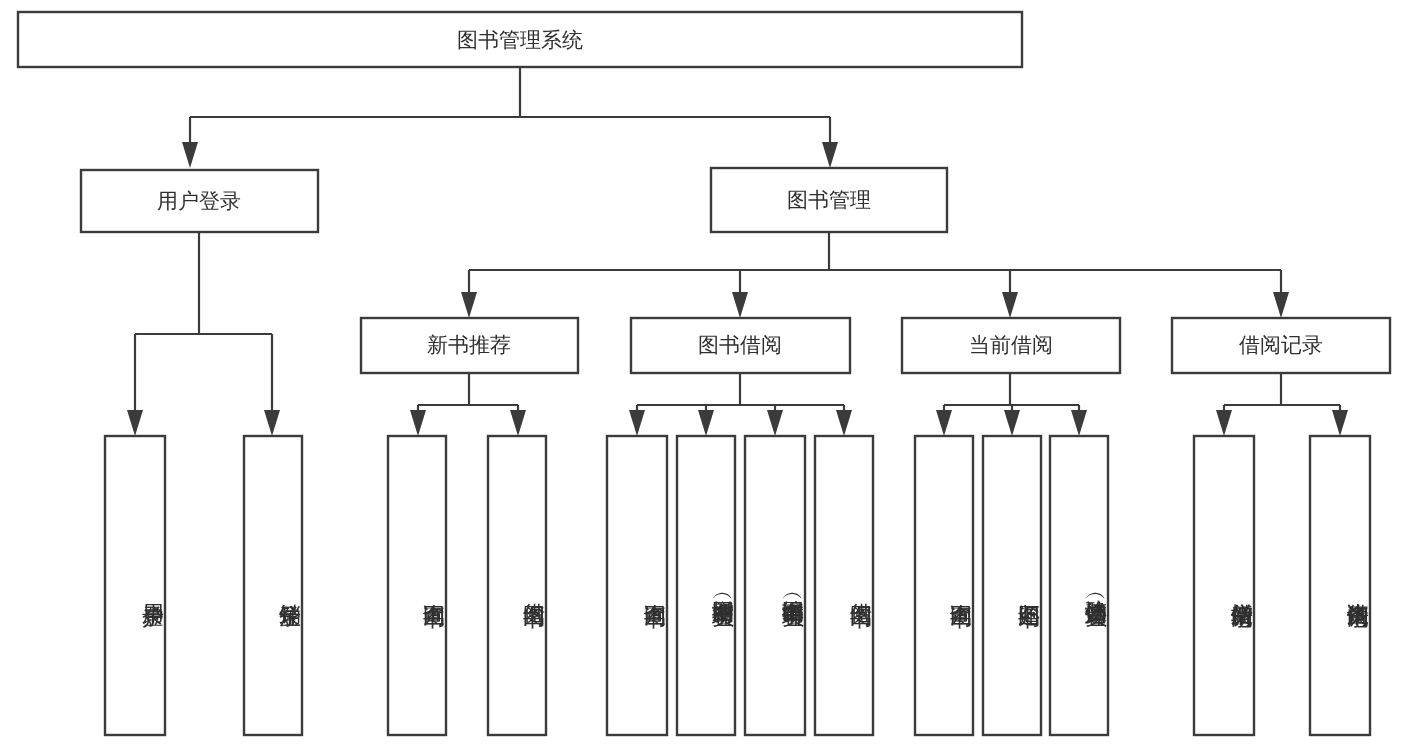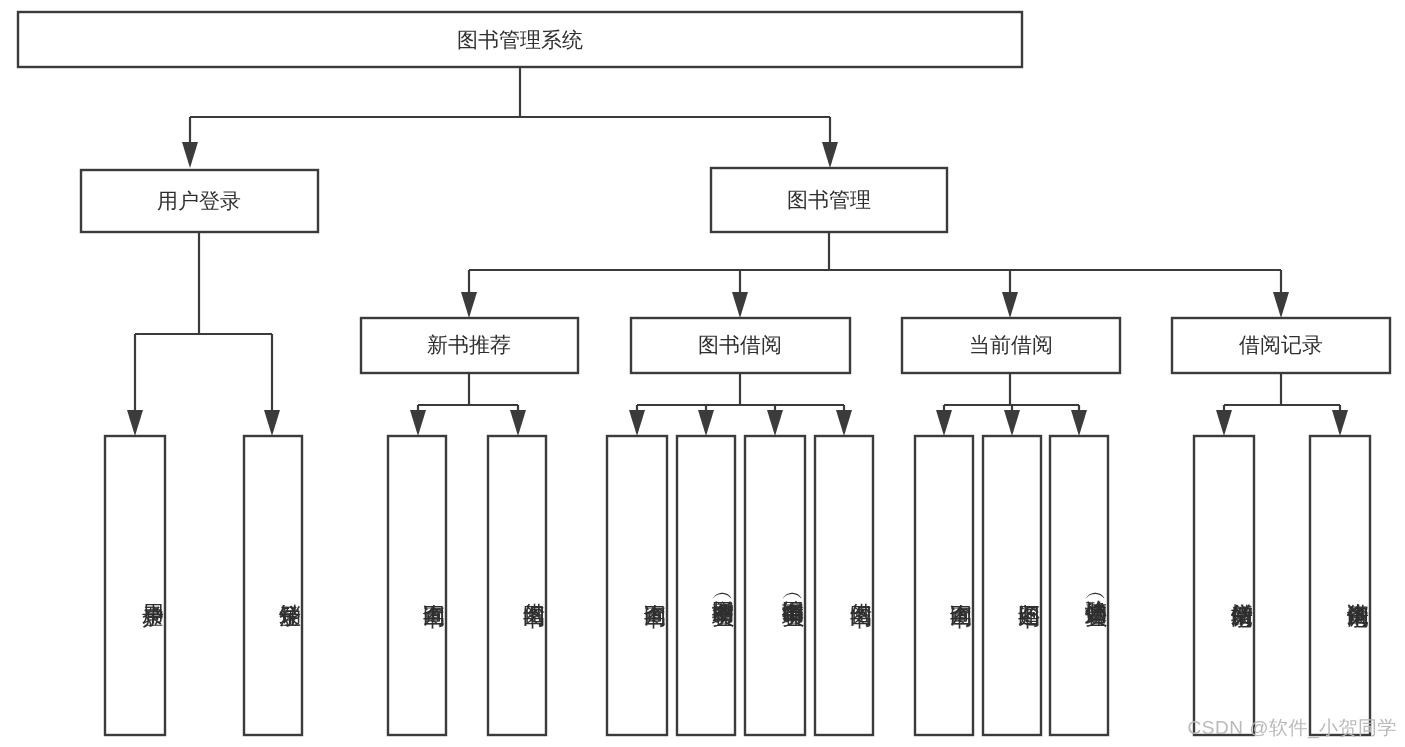--- a/index.html
+++ b/index.html
@@ -205,14 +205,13 @@
   <div class="vlabel" style="left:915px; top:448px; width:58px; height:280px;">查询图书</div>
 
   <div class="vlabel" style="left:983px; top:448px; width:58px; height:280px;">归还图书</div>
 
   <div class="vlabel" style="left:1050px; top:442px; width:58px; height:288px;">确认归还（管理员）</div>
 
   <div class="vlabel" style="left:1194px; top:448px; width:60px; height:280px;">新增借阅记录</div>
 
   <div class="vlabel" style="left:1310px; top:448px; width:60px; height:280px;">查询借阅记录</div>
 
-  <div class="watermark">CSDN @软件_小贺同学</div>
 </div>
 
 </body></html>

